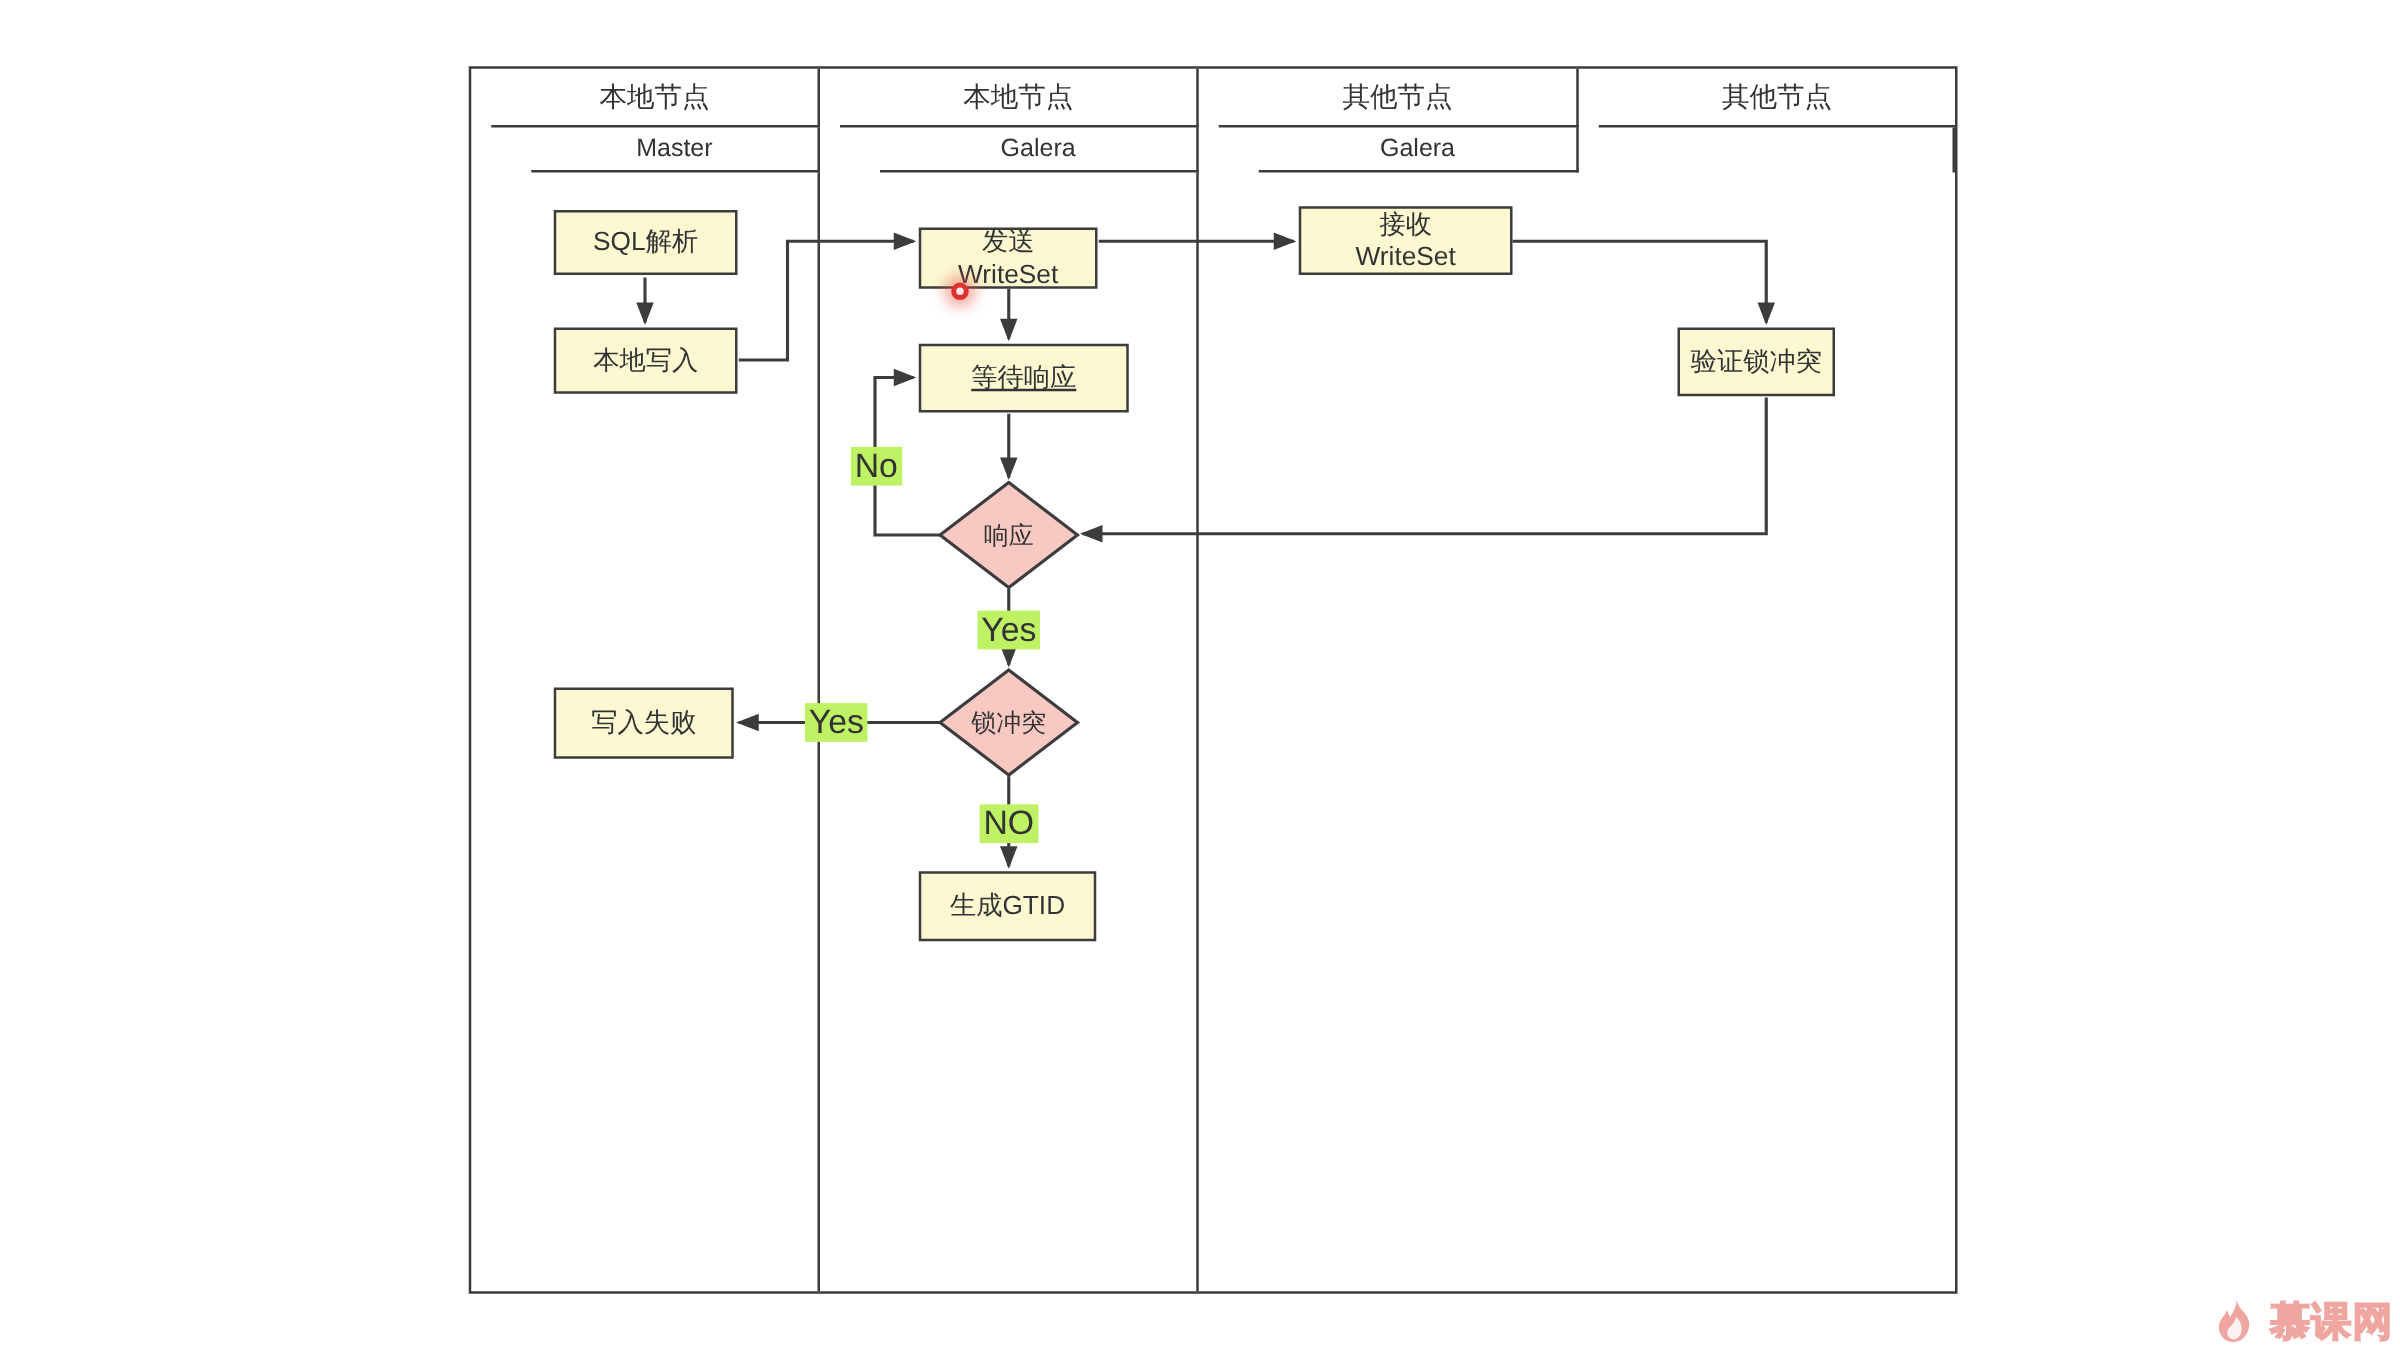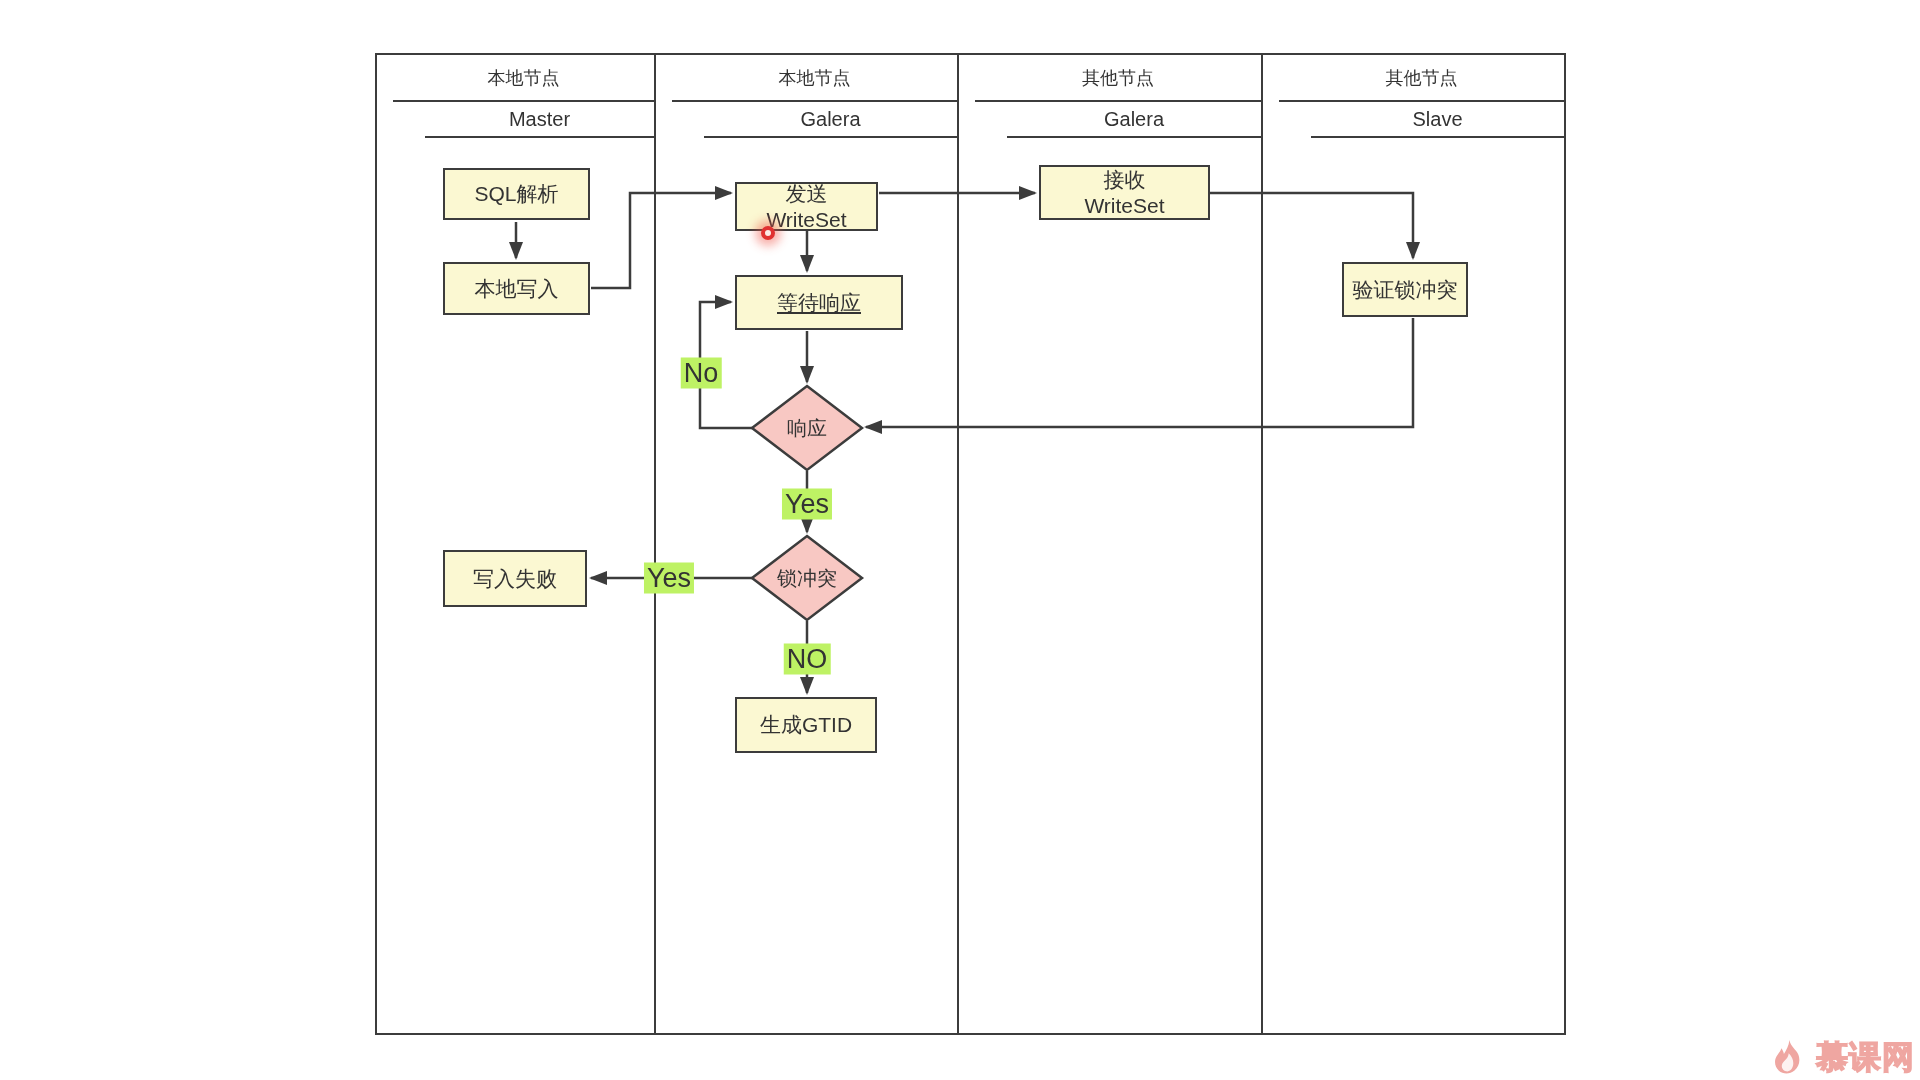--- a/index.html
+++ b/index.html
@@ -19,21 +19,21 @@
   }
   
   .pool{
     position:absolute;left:375px;top:53px;width:1191px;height:982px;
     box-sizing:border-box;border:2px solid var(--line);
     display:grid;grid-template-columns:279px 303px 304px 1fr;grid-template-rows:47px 36px 1fr;
   }
   .cell{box-sizing:border-box;display:flex;align-items:center;justify-content:center;}
   .cell.colsep{border-right:2px solid var(--line);}
   .cell.rowsep{border-bottom:2px solid var(--line);}
-  .cell.group{font-size:18px;margin-left:16px;}
+  .cell.group{font-size:22px;margin-left:16px;}
   .cell.role{font-size:20px;margin-left:48px;}
   
   #edges{position:absolute;left:0;top:0;width:1920px;height:1080px;pointer-events:none;}
   #edges path.edge{fill:none;stroke:var(--line);stroke-width:2.5px;}
   #edges polygon.decision{fill:var(--decision-fill);stroke:var(--decision-border);stroke-width:2.5px;}
   #edges marker path{fill:var(--line);}
   
   .node{
     position:absolute;box-sizing:border-box;background:var(--process-fill);
     border:2.5px solid var(--process-border);
@@ -84,23 +84,20 @@
       </div>
 
     <div class="cell role colsep rowsep">
         <span>Master</span>
       </div>
     <div class="cell role colsep rowsep">
         <span>Galera</span>
       </div>
     <div class="cell role colsep rowsep">
         <span>Galera</span>
-      </div>
-    <div class="cell role rowsep">
-        <span>Slave</span>
       </div>
 
     <div class="cell colsep"></div>
     <div class="cell colsep"></div>
     <div class="cell colsep"></div>
     <div class="cell"></div>
   </div>
 
   <svg id="edges" viewBox="0 0 1920 1080" xmlns="http://www.w3.org/2000/svg">
     <defs>

